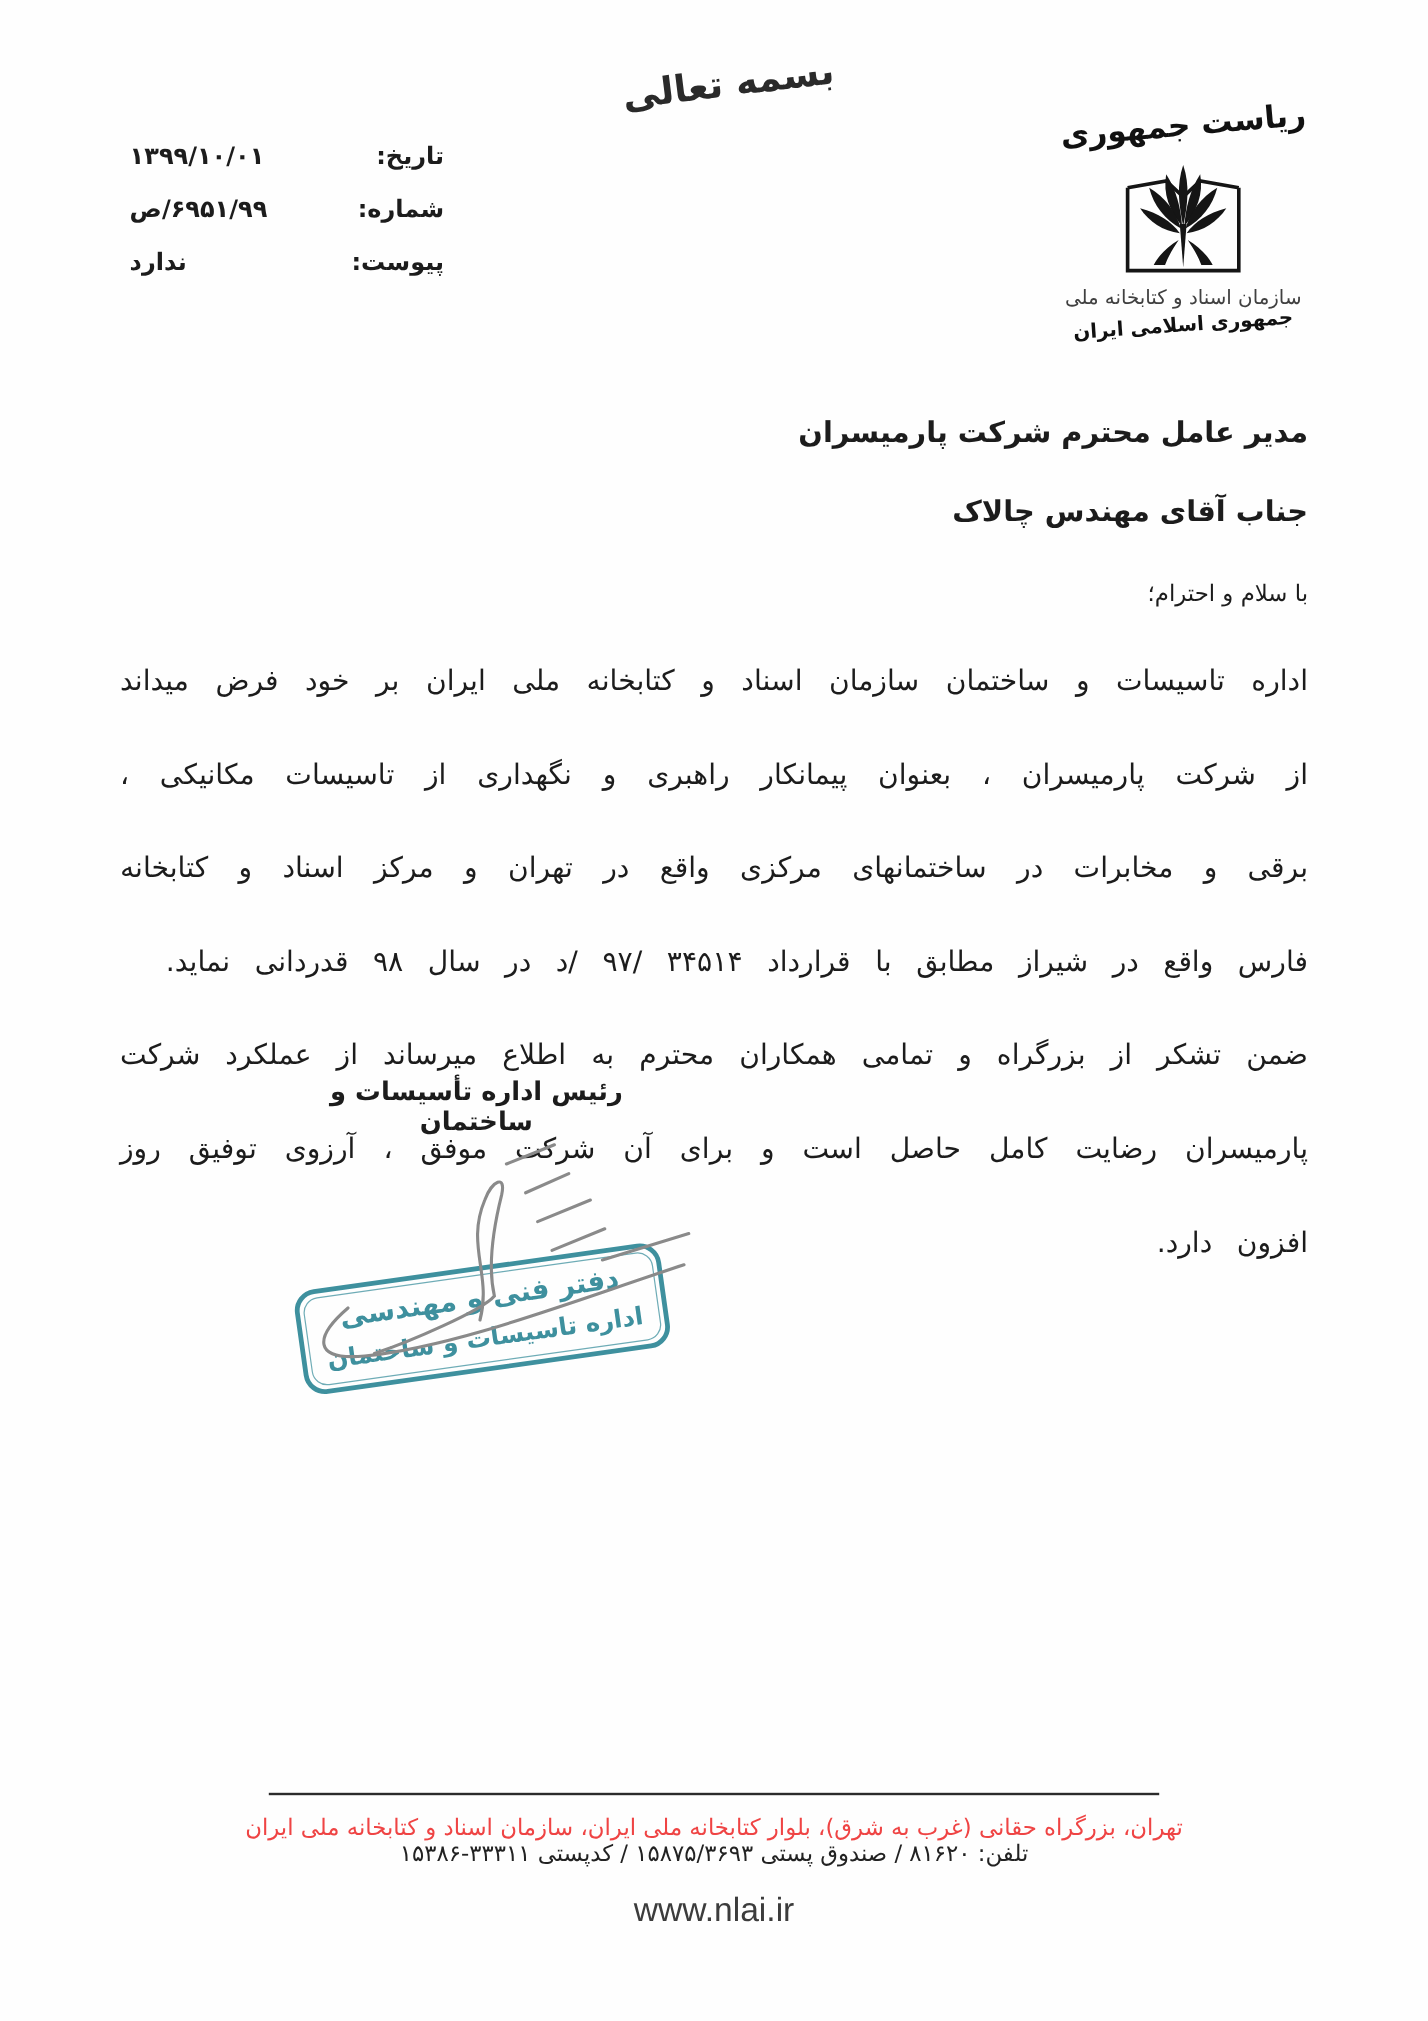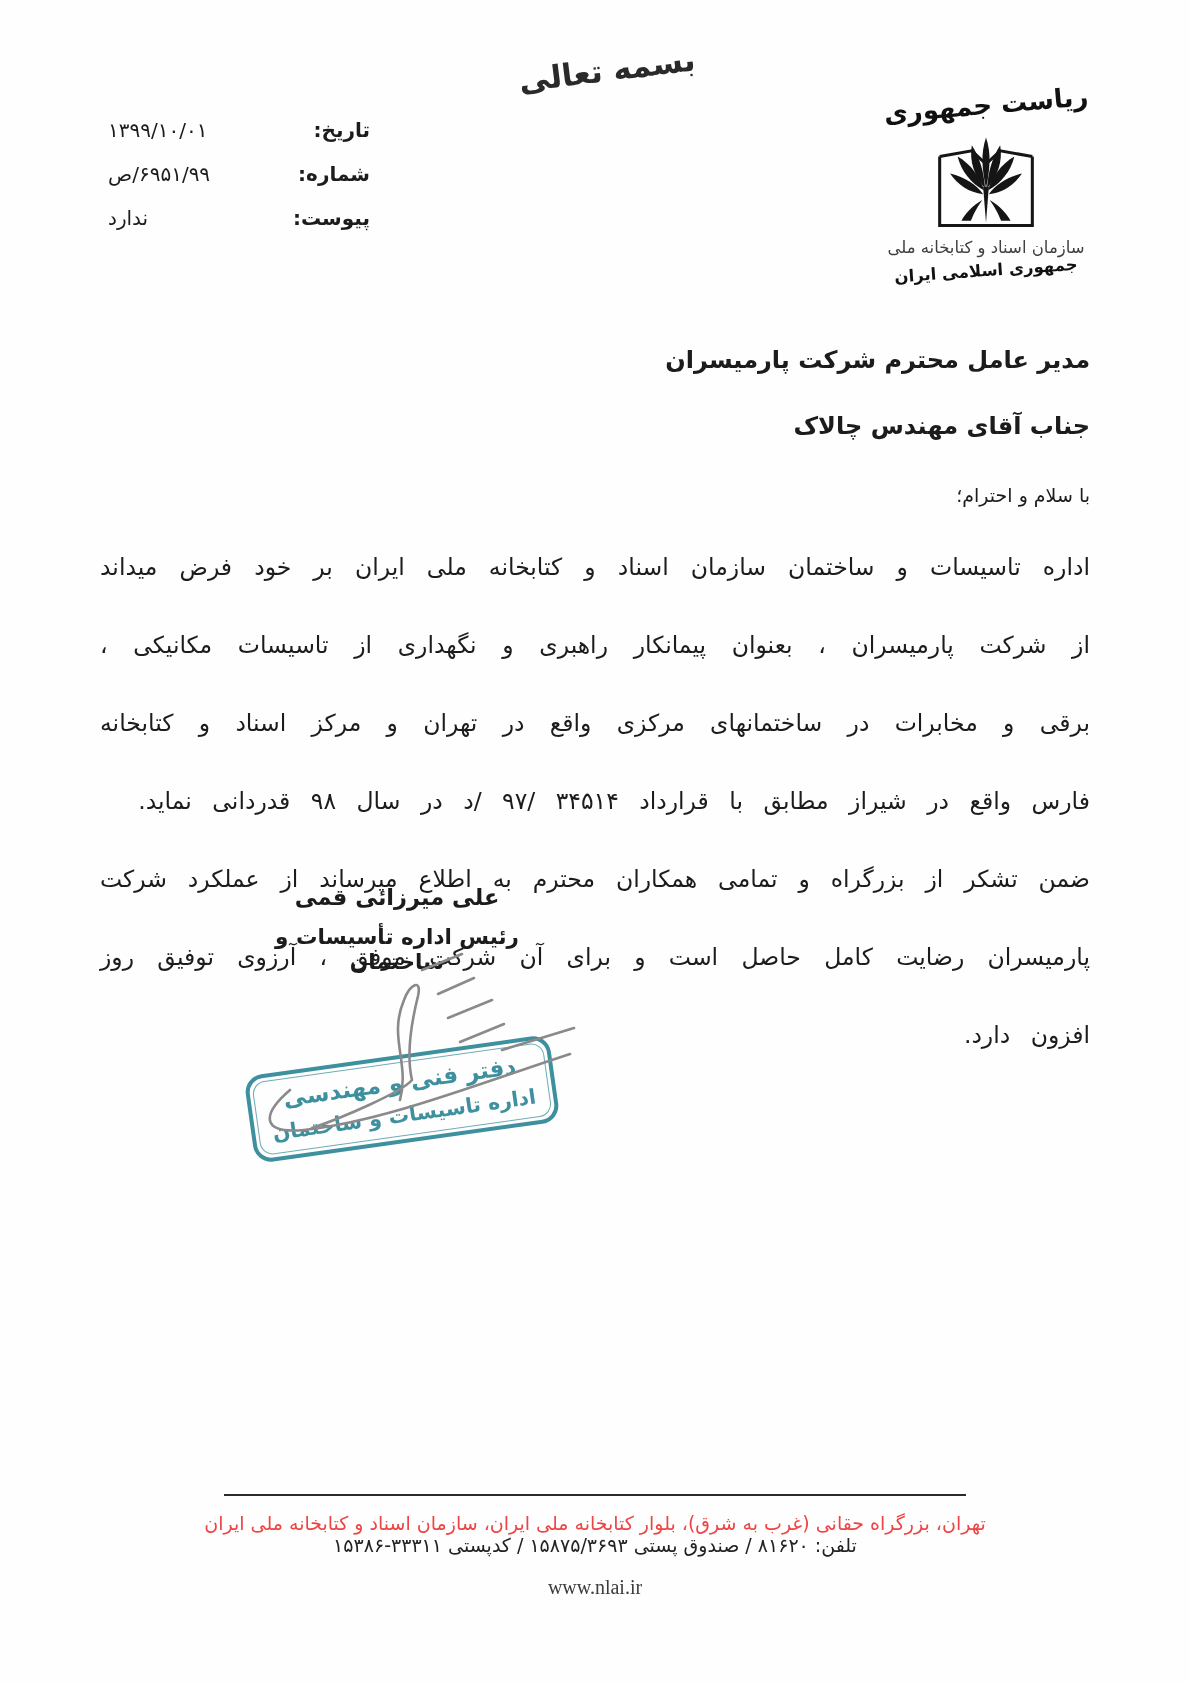--- a/index.html
+++ b/index.html
@@ -18,21 +18,21 @@
   
   .org-block{position:absolute;top:90px;right:78px;width:252px;text-align:center;}
   .org-title{font-size:26px;font-weight:600;transform:rotate(-5deg);color:#111;}
   .org-logo{margin:10px auto 2px;width:118px;height:104px;}
   .org-sub1{font-size:16.5px;font-weight:400;margin-top:4px;color:#404040;}
   .org-sub2{font-size:16.5px;font-weight:600;transform:rotate(-4deg);margin-top:4px;color:#111;}
   
   .meta{position:absolute;top:118px;left:108px;width:262px;font-size:20px;}
   .meta-row{display:flex;justify-content:space-between;align-items:baseline;margin-bottom:20px;}
   .meta-label{font-weight:600;}
-  .meta-value{text-align:right;}
+  .meta-value{text-align:right;font-weight:bold;}
   
   .recipient{position:absolute;top:346px;right:100px;text-align:right;}
   .recipient-line1{font-size:24px;font-weight:bold;}
   .recipient-line2{font-size:24px;font-weight:bold;margin-top:38px;}
   
   .salutation{position:absolute;top:484px;right:100px;font-size:19px;}
   .letter-body{
     position:absolute;top:528px;right:100px;width:990px;
     font-size:23.5px;line-height:78px;
     text-align:justify;text-align-last:right;word-spacing:13px;
@@ -55,21 +55,21 @@
     content:"";position:absolute;inset:3px;border:1.5px solid rgba(46,135,150,.75);
     border-radius:13px;pointer-events:none;
   }
   .stamp-line1{font-size:23px;font-weight:bold;letter-spacing:1px;}
   .stamp-line2{font-size:20.5px;font-weight:bold;margin-top:8px;letter-spacing:.5px;}
   
   .footer{position:absolute;top:1494px;left:0;width:100%;text-align:center;}
   .footer-rule{width:742px;margin:0 auto 16px;border:0;border-top:2px solid #2b2b2b;}
   .footer-address{font-size:19px;color:#ef4444;}
   .footer-contact{font-size:19px;color:#222;}
-  .footer-url{font-size:20px;color:#3c3c3c;margin-top:20px;direction:ltr;font-family:Liberation Serif, serif;}
+  .footer-url{font-size:28px;color:#3c3c3c;margin-top:20px;direction:ltr;font-family:Liberation Sans, sans-serif;}
 </style>
 </head>
 <body>
 
 <div class="page">
 
   <div class="bismillah">بسمه تعالی</div>
 
   <div class="org-block">
     <div class="org-title">ریاست جمهوری</div>
@@ -118,21 +118,20 @@
   </div>
 
   <div class="salutation">با سلام و احترام؛</div>
 
   <div class="letter-body">
     <p>اداره تاسیسات و ساختمان سازمان اسناد و کتابخانه ملی ایران بر خود فرض میداند از شرکت پارمیسران ، بعنوان پیمانکار راهبری و نگهداری از تاسیسات مکانیکی ، برقی و مخابرات در ساختمانهای مرکزی واقع در تهران و مرکز اسناد و کتابخانه فارس واقع در شیراز مطابق با قرارداد ۳۴۵۱۴ /۹۷ /د در سال ۹۸ قدردانی نماید.</p>
     <p>ضمن تشکر از بزرگراه و تمامی همکاران محترم به اطلاع میرساند از عملکرد شرکت پارمیسران رضایت کامل حاصل است و برای آن شرکت موفق ، آرزوی توفیق روز افزون دارد.</p>
   </div>
 
   <div class="signer">
-    <div class="signer-name">علی میرزائی قمی</div>
     <div class="signer-title">رئیس اداره تأسیسات و ساختمان</div>
   </div>
 
   <div class="signature-scrawl">
     <svg width="330" height="200" viewBox="0 0 330 200" xmlns="http://www.w3.org/2000/svg">
       <g stroke="#8a8a8a" stroke-width="2.6" fill="none" stroke-linecap="round">
         <path d="M38 148 C10 172 8 192 52 188 C130 180 226 142 318 112"></path>
         <path d="M148 158 C158 120 136 96 152 58 C158 42 170 36 166 54 C160 78 154 112 160 138 C150 150 90 176 60 186"></path>
         <path d="M170 28 L210 12"></path>
         <path d="M186 52 L222 36"></path>

